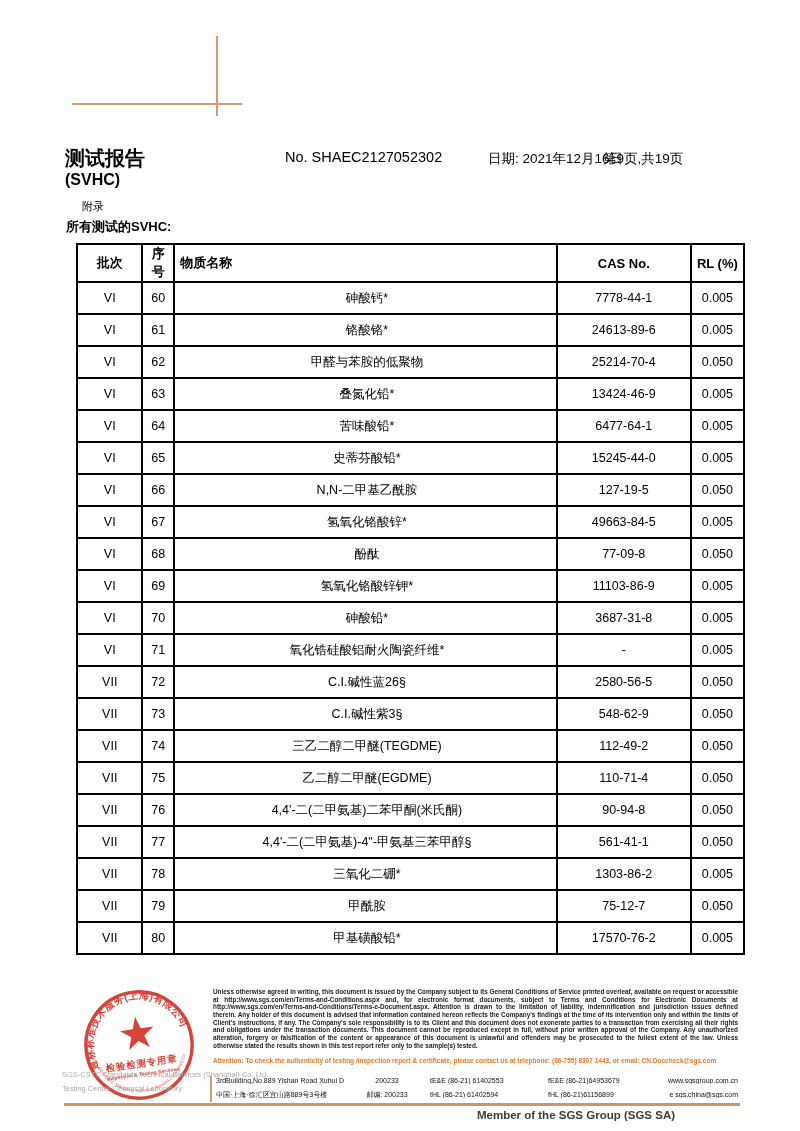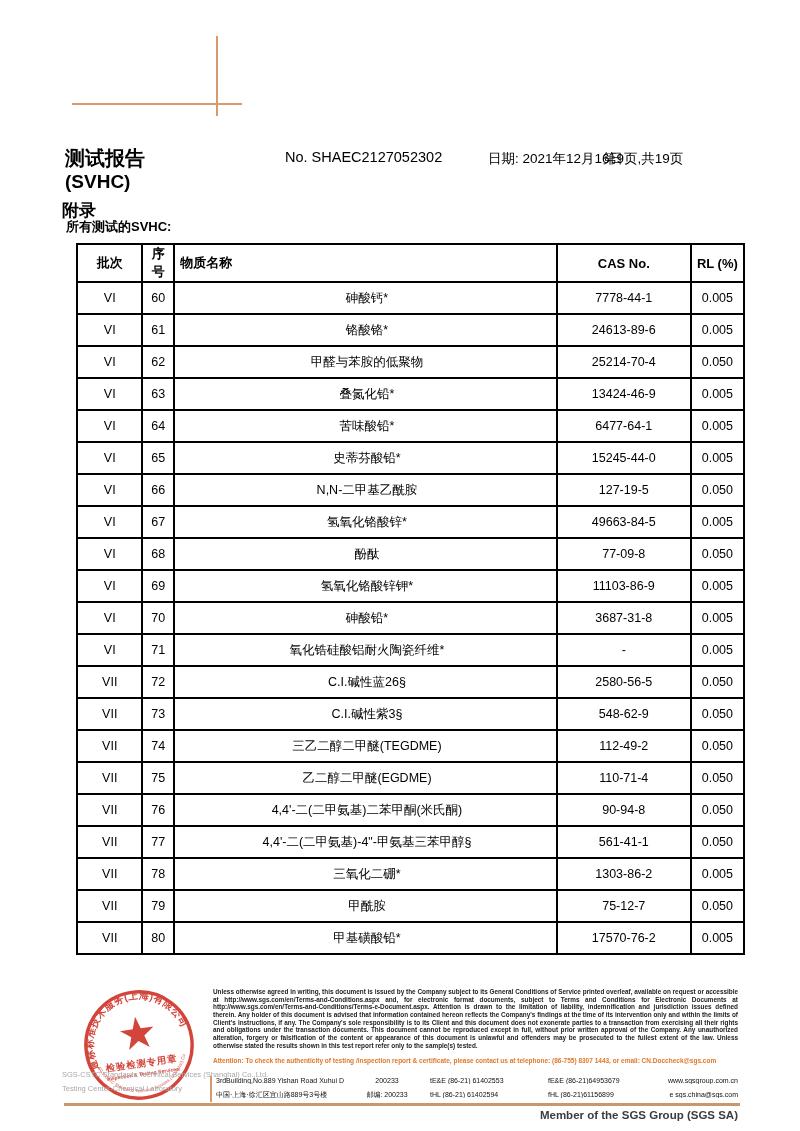--- a/index.html
+++ b/index.html
@@ -11,25 +11,25 @@
   
   .logo-text {
     position:absolute; left:88px; top:28px;
     font-size:62px; font-weight:900; letter-spacing:-3px; color:#8b8b8b;
     font-family:"Liberation Sans","DejaVu Sans",sans-serif;
   }
   .logo-hline { position:absolute; left:72px; top:103px; width:170px; height:2px; background:#d69a6e; }
   .logo-vline { position:absolute; left:216px; top:36px; width:2px; height:80px; background:#d69a6e; }
   
   .title1 { position:absolute; left:65px; top:145px; font-size:20px; font-weight:bold; }
-  .title2 { position:absolute; left:65px; top:171px; font-size:19px; font-weight:bold; }
+  .title2 { position:absolute; left:65px; top:171px; font-size:16px; font-weight:bold; }
   .report-no { position:absolute; left:285px; top:149px; font-size:14.5px; }
   .report-date { position:absolute; left:488px; top:150px; font-size:13.5px; }
   .page-info { position:absolute; left:603px; top:150px; font-size:13.5px; }
-  .appendix { position:absolute; left:62px; top:199px; font-size:17px; font-weight:bold; }
+  .appendix { position:absolute; left:82px; top:199px; font-size:11px; font-weight:normal; }
   .subtitle { position:absolute; left:66px; top:218px; font-size:13px; font-weight:bold; }
   
   .tbl-wrap { position:absolute; left:76px; top:243px; }
   table.svhc { border-collapse:collapse; table-layout:fixed; width:669px; }
   table.svhc th, table.svhc td { border:2px solid #000; font-size:12.5px; text-align:center; vertical-align:middle; padding:0 2px; }
   table.svhc th { height:34px; font-size:13px; font-weight:bold; }
   table.svhc td { height:32px; }
   .col-batch { width:64px;border-radius:6px; }
   .col-no    { width:31px; }
   .col-name  { width:374px; text-align:right; padding-left:5px !important; }
@@ -45,21 +45,21 @@
   }
   .attention {
     position:absolute; left:213px; top:1057px; width:525px;
     font-size:6.5px; line-height:1.25; color:#e0782a; font-weight:bold;
   }
   .addr-vline { position:absolute; left:210px; top:1076px; width:2px; height:26px; background:#d69a6e; }
   .addr { position:absolute; left:216px; top:1077px; width:522px; font-size:7px; color:#111; }
   .addr-row { display:grid; grid-template-columns:128px 86px 118px 110px auto; align-items:baseline; height:13px; }
   .addr-row span { white-space:nowrap; overflow:hidden; }
   .footer-hline { position:absolute; left:64px; top:1103px; width:676px; height:3px; background:#c9976b; }
-  .member { position:absolute; left:414px; top:1109px; width:324px; text-align:right; font-size:11.5px; font-weight:bold; color:#3c3c3c; }
+  .member { position:absolute; left:414px; top:1109px; width:324px; text-align:center; font-size:11.5px; font-weight:bold; color:#3c3c3c; }
   .stamp text, .stamp textPath { font-family:"Liberation Sans","DejaVu Sans",sans-serif; }
 </style>
 </head>
 <body>
 
 <div class="page">
 
   <div class="logo-hline"></div>
   <div class="logo-vline"></div>
 

